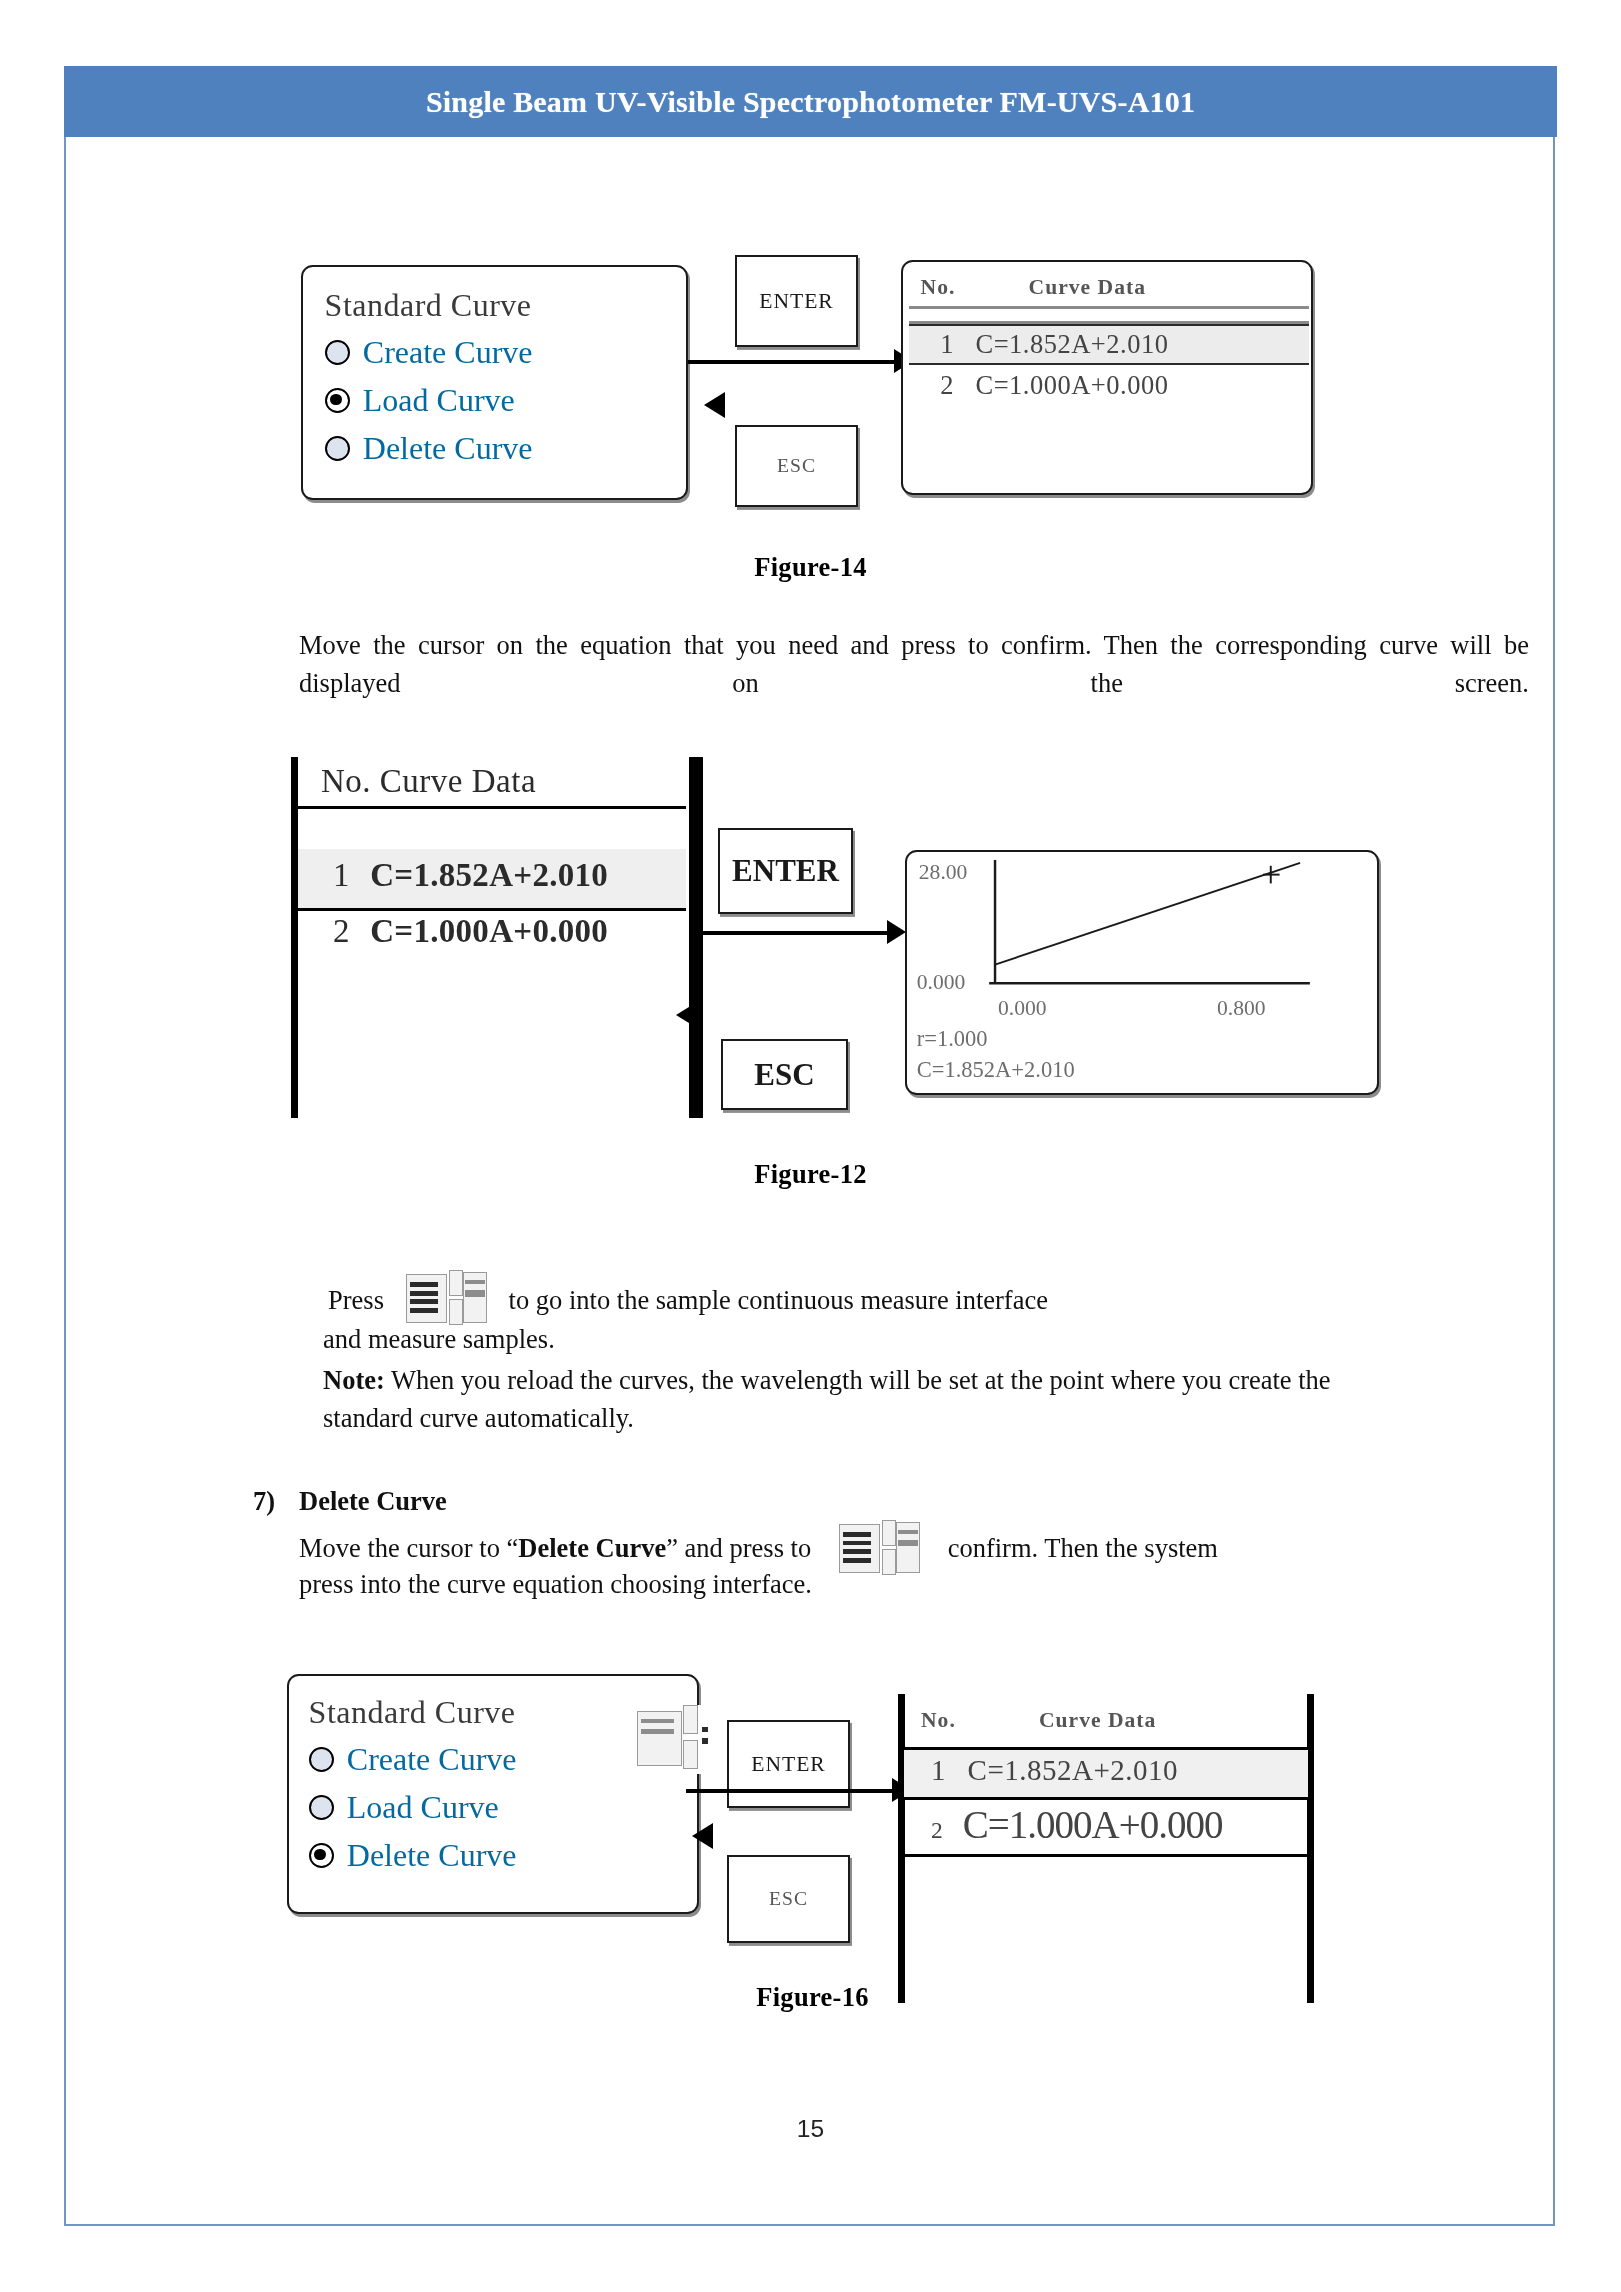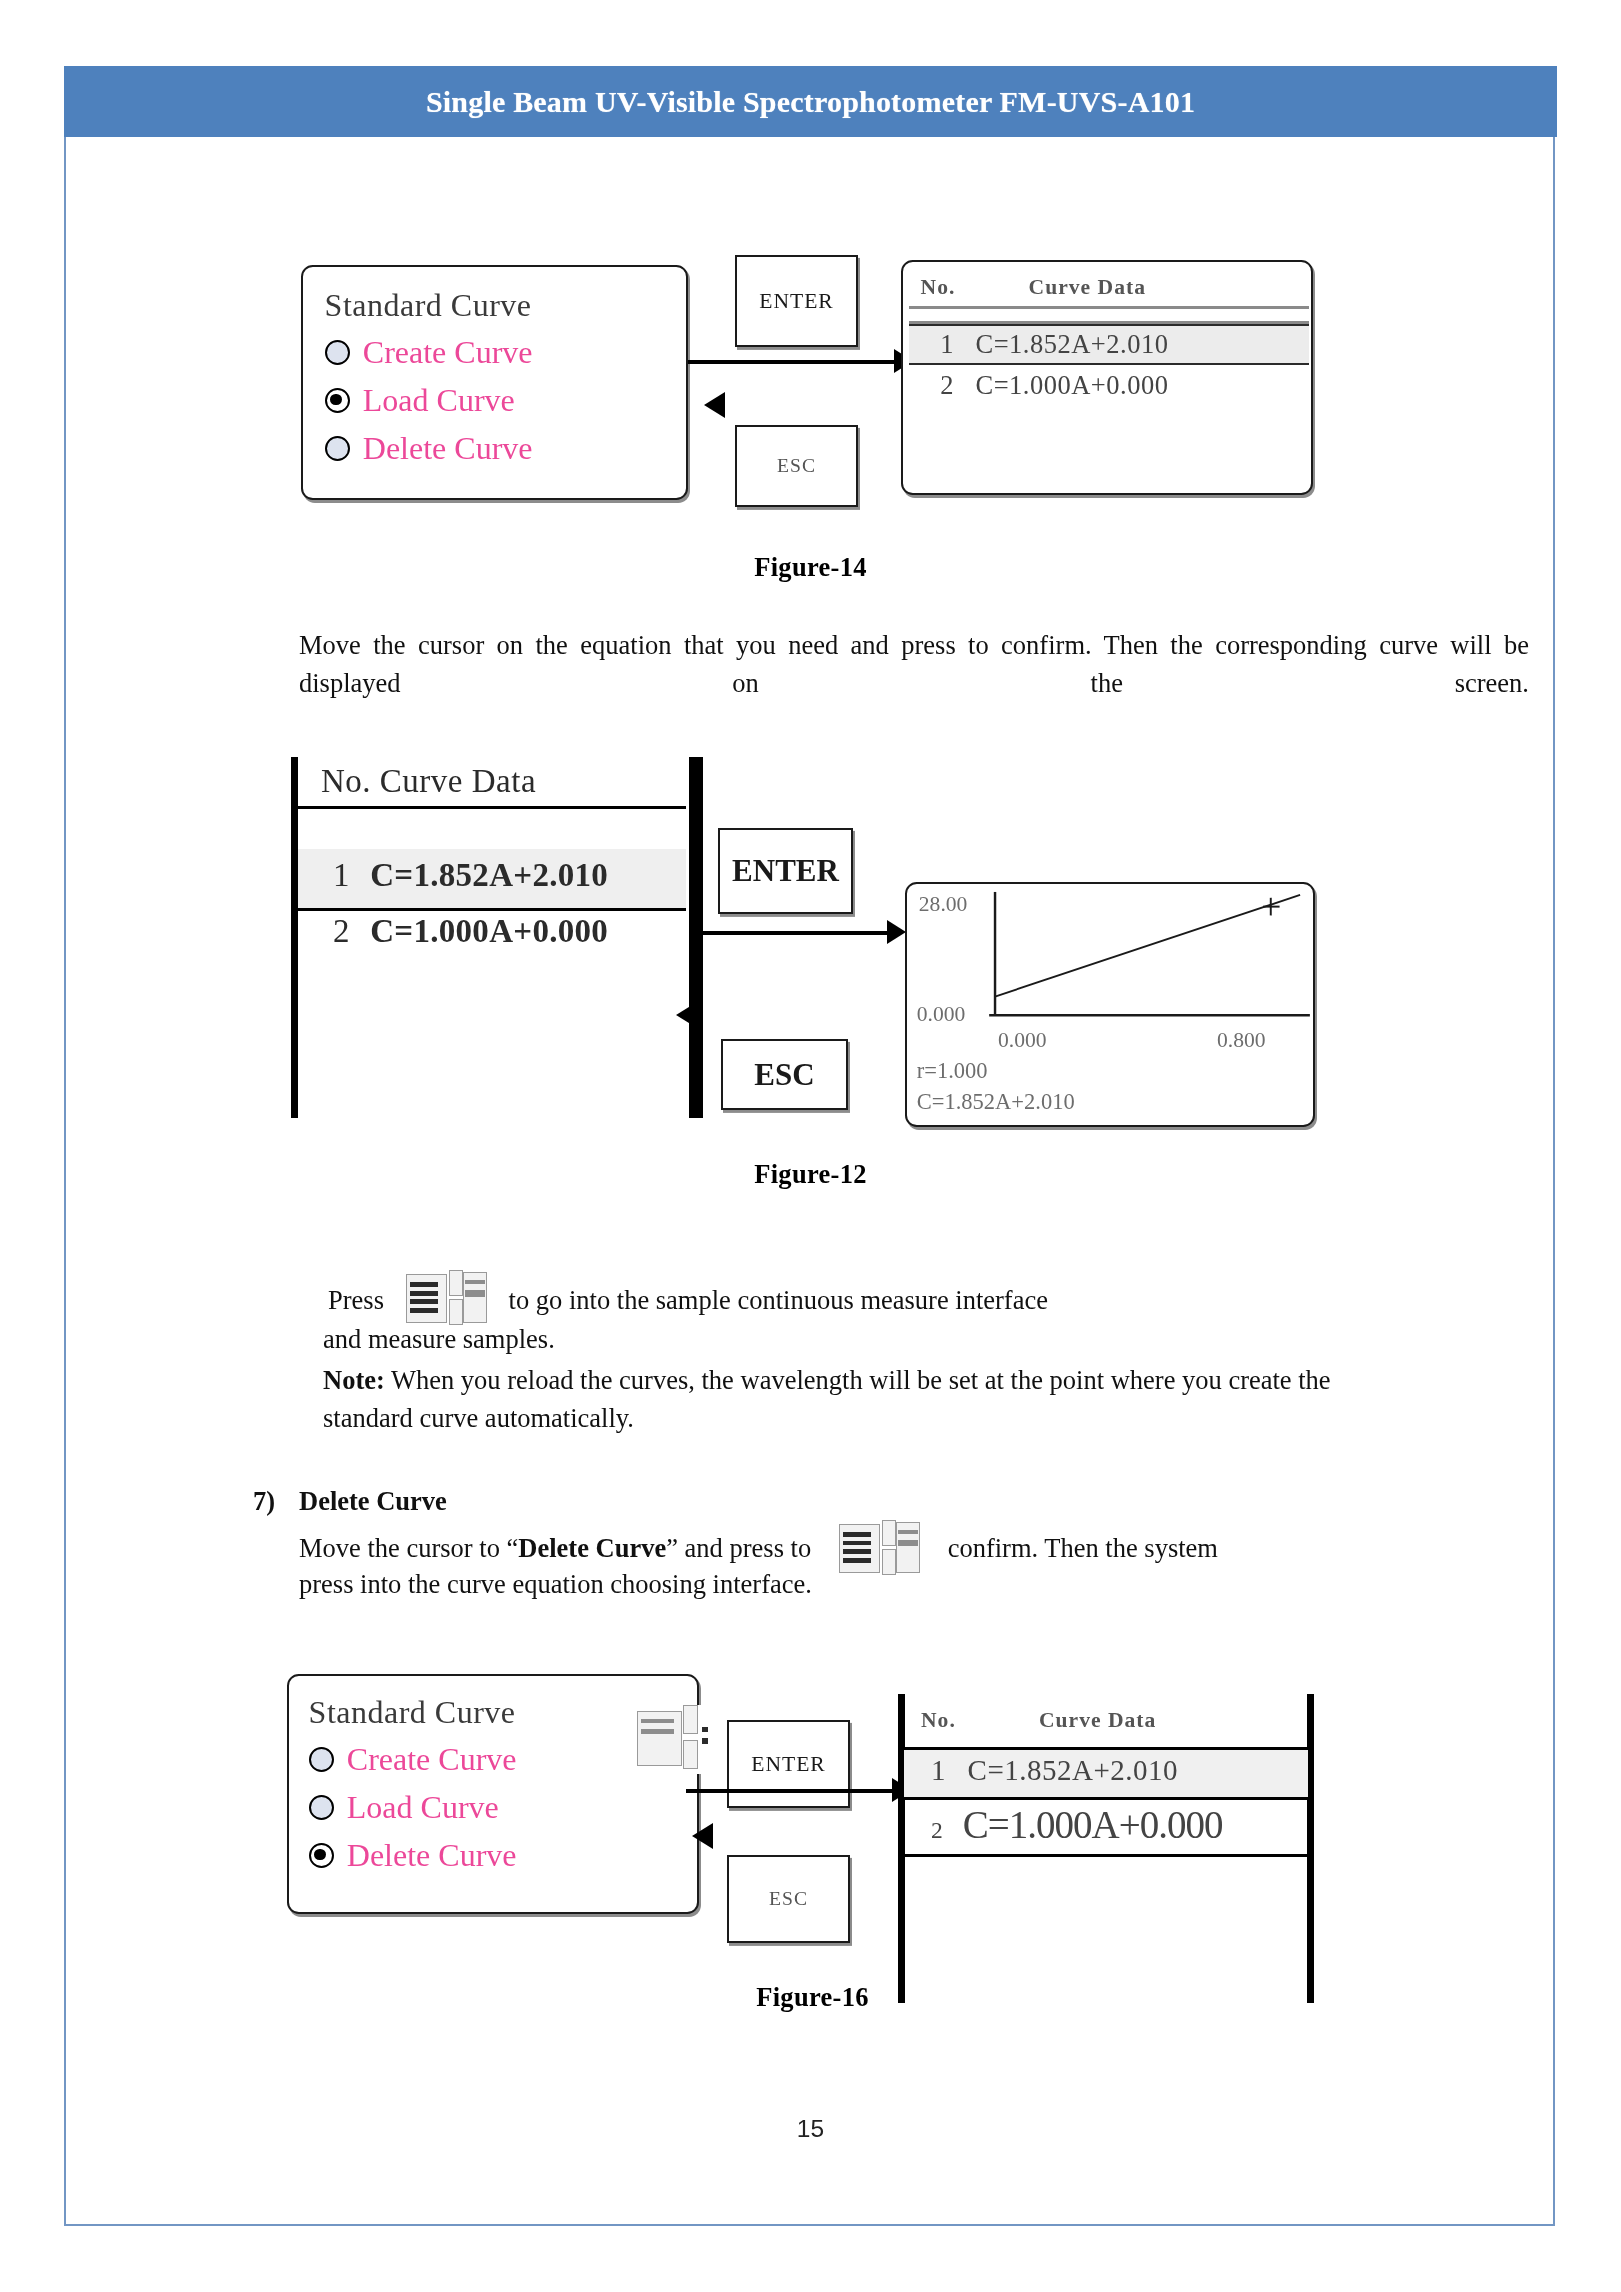--- a/index.html
+++ b/index.html
@@ -91,21 +91,21 @@
     color: #3a3a3a;
     font-family: "Liberation Serif", "DejaVu Serif", serif;
     letter-spacing: 0.5px;
     white-space: nowrap;
   }
   .menu-row {
     display: flex;
     align-items: center;
     gap: 12.7px;
     font-size: 32px;
-    color: #ec4899;
+    color: #0369a1;
     font-family: "Liberation Serif", "DejaVu Serif", serif;
     white-space: nowrap;
   }
   .radio {
     width: 25.5px; height: 25.5px;
     border: 2.9px solid #000;
     border-radius: 50%;
     background: #dde3ef;
     box-sizing: border-box;
     flex: 0 0 auto;
@@ -302,21 +302,21 @@
   <span>ENTER</span>
 </div>
 <div class="keybtn" style="left:721px; top:1039px; width:127px; height:71px; font-size:31px; font-weight:bold;">
   <span>ESC</span>
 </div>
 
 <div class="arrow-line" style="left:700px; top:931px; width:191px;"></div>
 <div class="arrow-head-r" style="left:887px; top:920px;"></div>
 <div class="arrow-head-l" style="left:676px; top:1002px;"></div>
 
-<div class="lcd" style="left:905px; top:882px; width:410px; height:245px;padding-left:16px;">
+<div class="lcd" style="left:905px; top:850px; width:474px; height:245px;padding-left:16px;">
 
   <div class="chart-text" style="left:11.8px; top:7.8px; font-size:21.6px;">28.00</div>
   <div class="chart-text" style="left:9.8px; top:118px; font-size:21.6px;">0.000</div>
   <div class="chart-text" style="left:91px; top:144px; font-size:21.6px;">0.000</div>
   <div class="chart-text" style="left:310px; top:144px; font-size:21.6px;">0.800</div>
 
   <svg width="323" height="132" viewBox="0 0 330 135" style="position:absolute; left:82px; top:5.9px;">
 
     <line x1="6" y1="2" x2="6" y2="128" stroke="#1a1a1a" stroke-width="2.5"></line>
 

